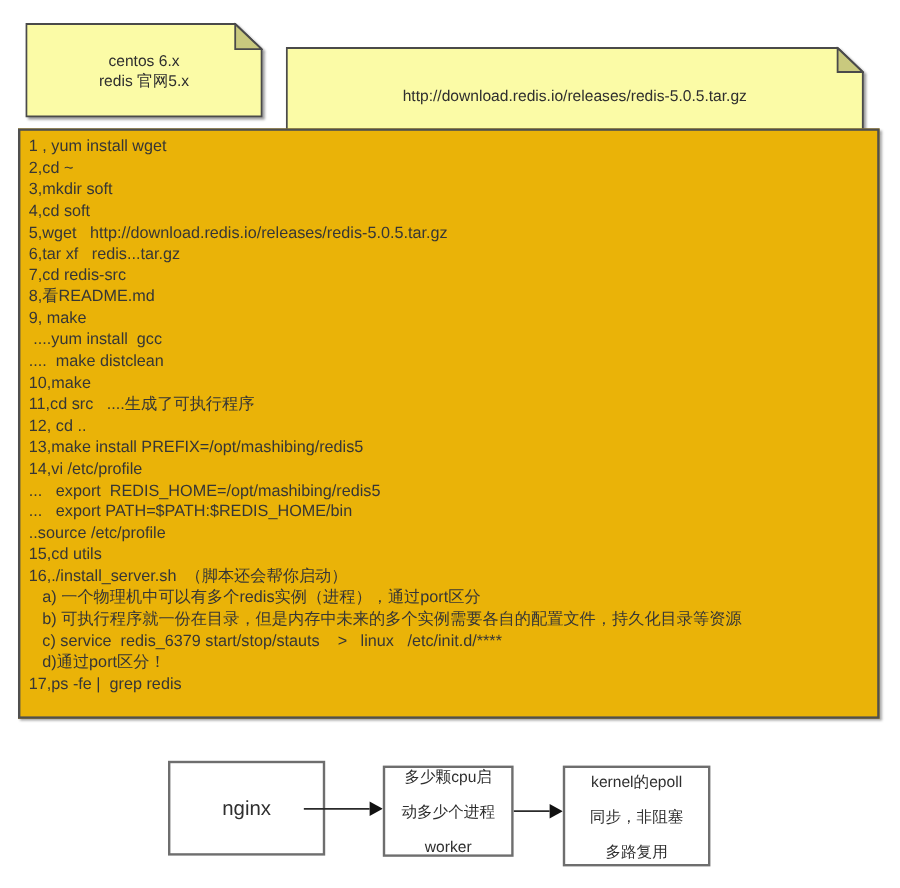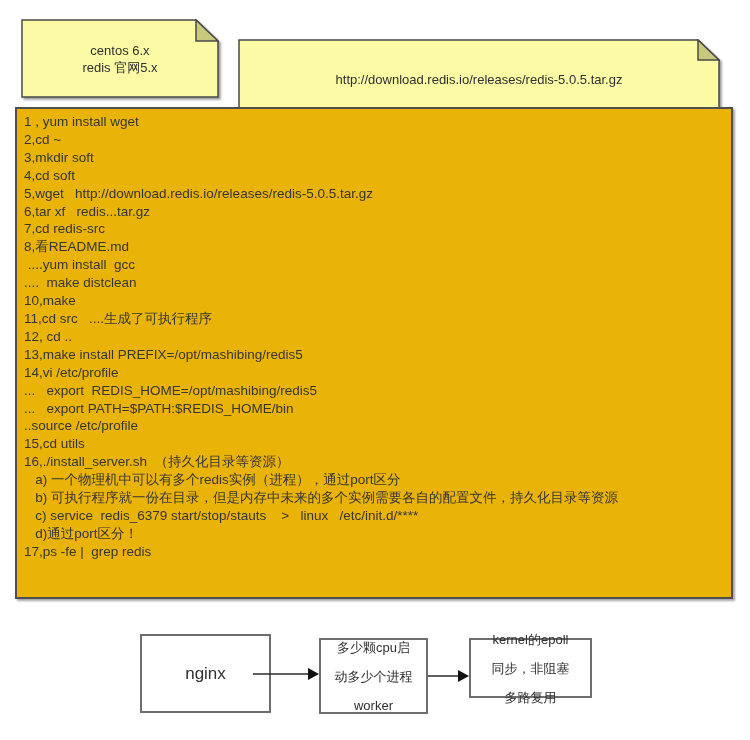--- a/index.html
+++ b/index.html
@@ -19,21 +19,21 @@
     background:#eab308; border:2px solid #4f4f4f; box-shadow:2px 2px 2px #a8a8a8;
     padding:4px 4px 0 7px; overflow:hidden; }
   .terminal .tline { white-space:pre; font-size:13.5px; line-height:17.9px; color:#363636; }
 
   
   .flow-node { position:absolute; background:#fff; border:2px solid #6e6e6e;
     display:flex; flex-direction:column; align-items:center; justify-content:center;
     text-align:center; font-size:13px; line-height:17px; color:#2f2f2f;gap:12px; }
   .node-nginx  { left:140px; top:634px; width:131px; height:79px; font-size:17px; }
   .node-worker { left:319px; top:638px; width:109px; height:76px; }
-  .node-epoll  { left:469px; top:638px; width:123px; height:60px; }
+  .node-epoll  { left:469px; top:638px; width:123px; height:84px; }
 
   .arrow-svg { position:absolute; }
 </style>
 </head>
 <body>
 
 <div class="canvas">
 
   <div class="note" style="left:21px; top:19px; width:198px; height:80px;">
     <svg width="198" height="80">
@@ -58,32 +58,33 @@
 
   <div class="terminal">
     <div class="tline">1 , yum install wget</div>
     <div class="tline">2,cd ~</div>
     <div class="tline">3,mkdir soft</div>
     <div class="tline">4,cd soft</div>
     <div class="tline">5,wget   http://download.redis.io/releases/redis-5.0.5.tar.gz</div>
     <div class="tline">6,tar xf   redis...tar.gz</div>
     <div class="tline">7,cd redis-src</div>
     <div class="tline">8,看README.md</div>
+    <div class="tline">9, make</div>
     <div class="tline"> ....yum install  gcc</div>
     <div class="tline">....  make distclean</div>
     <div class="tline">10,make</div>
     <div class="tline">11,cd src   ....生成了可执行程序</div>
     <div class="tline">12, cd ..</div>
     <div class="tline">13,make install PREFIX=/opt/mashibing/redis5</div>
     <div class="tline">14,vi /etc/profile</div>
     <div class="tline">...   export  REDIS_HOME=/opt/mashibing/redis5</div>
     <div class="tline">...   export PATH=$PATH:$REDIS_HOME/bin</div>
     <div class="tline">..source /etc/profile</div>
     <div class="tline">15,cd utils</div>
-    <div class="tline">16,./install_server.sh  （持久化目录等资源）</div>
+    <div class="tline">16,./install_server.sh  （脚本还会帮你启动）</div>
     <div class="tline">   a) 一个物理机中可以有多个redis实例（进程），通过port区分</div>
     <div class="tline">   b) 可执行程序就一份在目录，但是内存中未来的多个实例需要各自的配置文件，持久化目录等资源</div>
     <div class="tline">   c) service  redis_6379 start/stop/stauts    &gt;   linux   /etc/init.d/****</div>
     <div class="tline">   d)通过port区分！</div>
     <div class="tline">17,ps -fe |  grep redis</div>
   </div>
 
   <div class="flow-node node-nginx">
     <div>nginx</div>
   </div>

